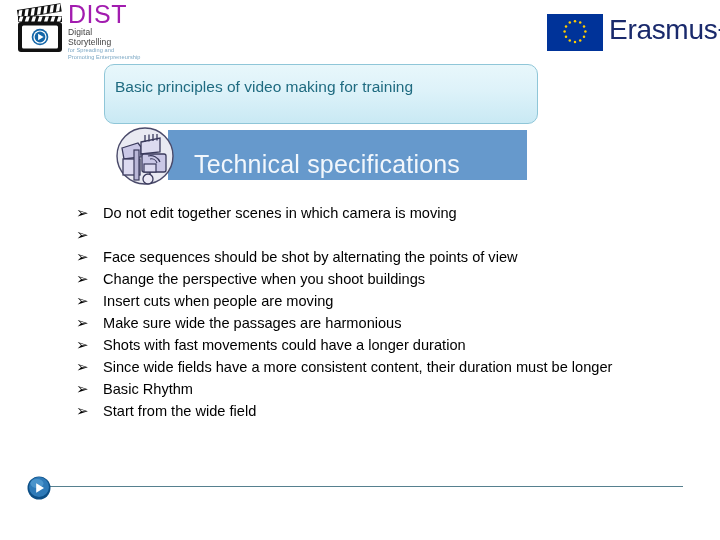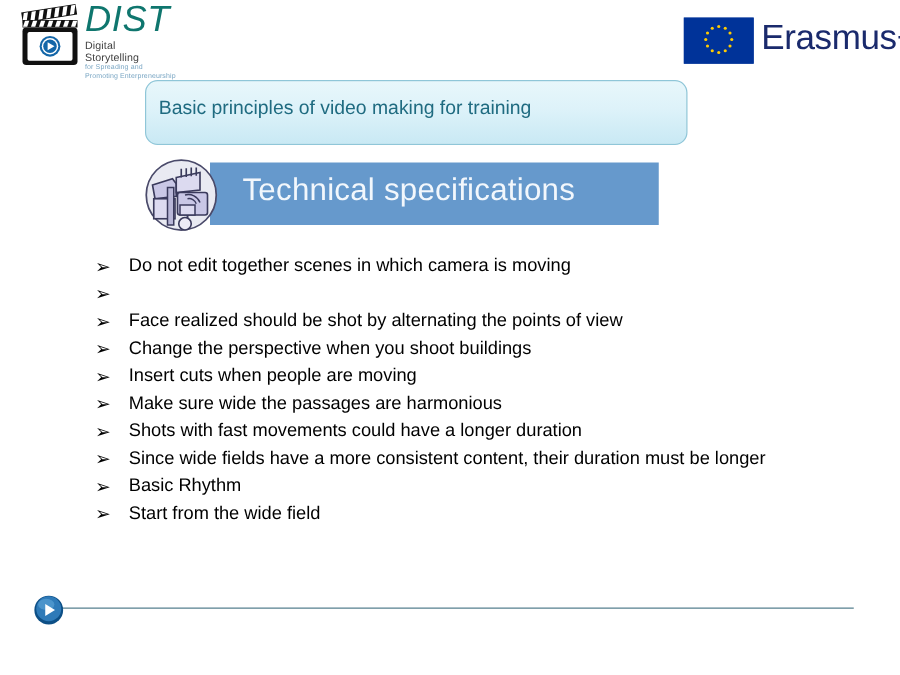--- a/index.html
+++ b/index.html
@@ -34,27 +34,26 @@
     width: 52px; height: 52px;
   }
   #dist-word {
     position: absolute;
     left: 54px; top: 0px;
     width: 110px; height: 56px;
     line-height: 1;
   }
   #dist-title {
     font-family: "Liberation Sans", sans-serif;
-    font-size: 29px;
-    color: #0f766e;
+    font-size: 25px;
+    color: #a21caf;
     letter-spacing: 0.5px;
     font-weight: 400;
     display: block;
     margin-top: 1px;
-    font-style: italic;
   }
   #dist-sub1, #dist-sub2 {
     display: block;
     font-size: 8.5px;
     color: #3f3f3f;
     line-height: 10px;
     letter-spacing: 0.1px;
   }
   #dist-sub-small1, #dist-sub-small2 {
     display: block;
@@ -82,22 +81,22 @@
     font-size: 28px;
     color: #1a2a6c;
     font-family: "Liberation Sans", sans-serif;
     letter-spacing: -0.3px;
     white-space: nowrap;
   }
 
   
   #title-banner {
     position: absolute;
-    left: 116px; top: 64px;
-    width: 434px; height: 52px;
+    left: 104px; top: 64px;
+    width: 434px; height: 60px;
     border: 1px solid #8fc6d8;
     border-radius: 10px;
     background: linear-gradient(to bottom, #e8f7fb 0%, #ddf2f9 45%, #c9e9f4 100%);
     box-sizing: border-box;
   }
   #title-banner-text {
     position: absolute;
     left: 10px; top: 13px;
     font-size: 15.5px;
     color: #1f6b80;
@@ -112,21 +111,21 @@
     width: 420px; height: 62px;
   }
   #subtitle-bar {
     position: absolute;
     left: 56px; top: 4px;
     width: 359px; height: 50px;
     background: #6699cc;
   }
   #subtitle-text {
     position: absolute;
-    left: 82px; top: 12px;
+    left: 82px; top: 24px;
     font-size: 25px;
     color: #f2f7fc;
     font-family: "Liberation Sans", sans-serif;
     white-space: nowrap;
     letter-spacing: 0.2px;
   }
   #specs-icon {
     position: absolute;
     left: 2px; top: 0px;
     width: 62px; height: 60px;
@@ -285,21 +284,21 @@
 <div id="bullet-list">
     <div class="bullet-row">
       <span class="bullet-marker">➢</span>
       <span class="bullet-text">Do not edit together scenes in which camera is moving</span>
     </div>
     <div class="bullet-row">
       <span class="bullet-marker">➢</span>
     </div>
     <div class="bullet-row">
       <span class="bullet-marker">➢</span>
-      <span class="bullet-text">Face realized should be shot by alternating the points of view</span>
+      <span class="bullet-text">Face sequences should be shot by alternating the points of view</span>
     </div>
     <div class="bullet-row">
       <span class="bullet-marker">➢</span>
       <span class="bullet-text">Change the perspective when you shoot buildings</span>
     </div>
     <div class="bullet-row">
       <span class="bullet-marker">➢</span>
       <span class="bullet-text">Insert cuts when people are moving</span>
     </div>
     <div class="bullet-row">

